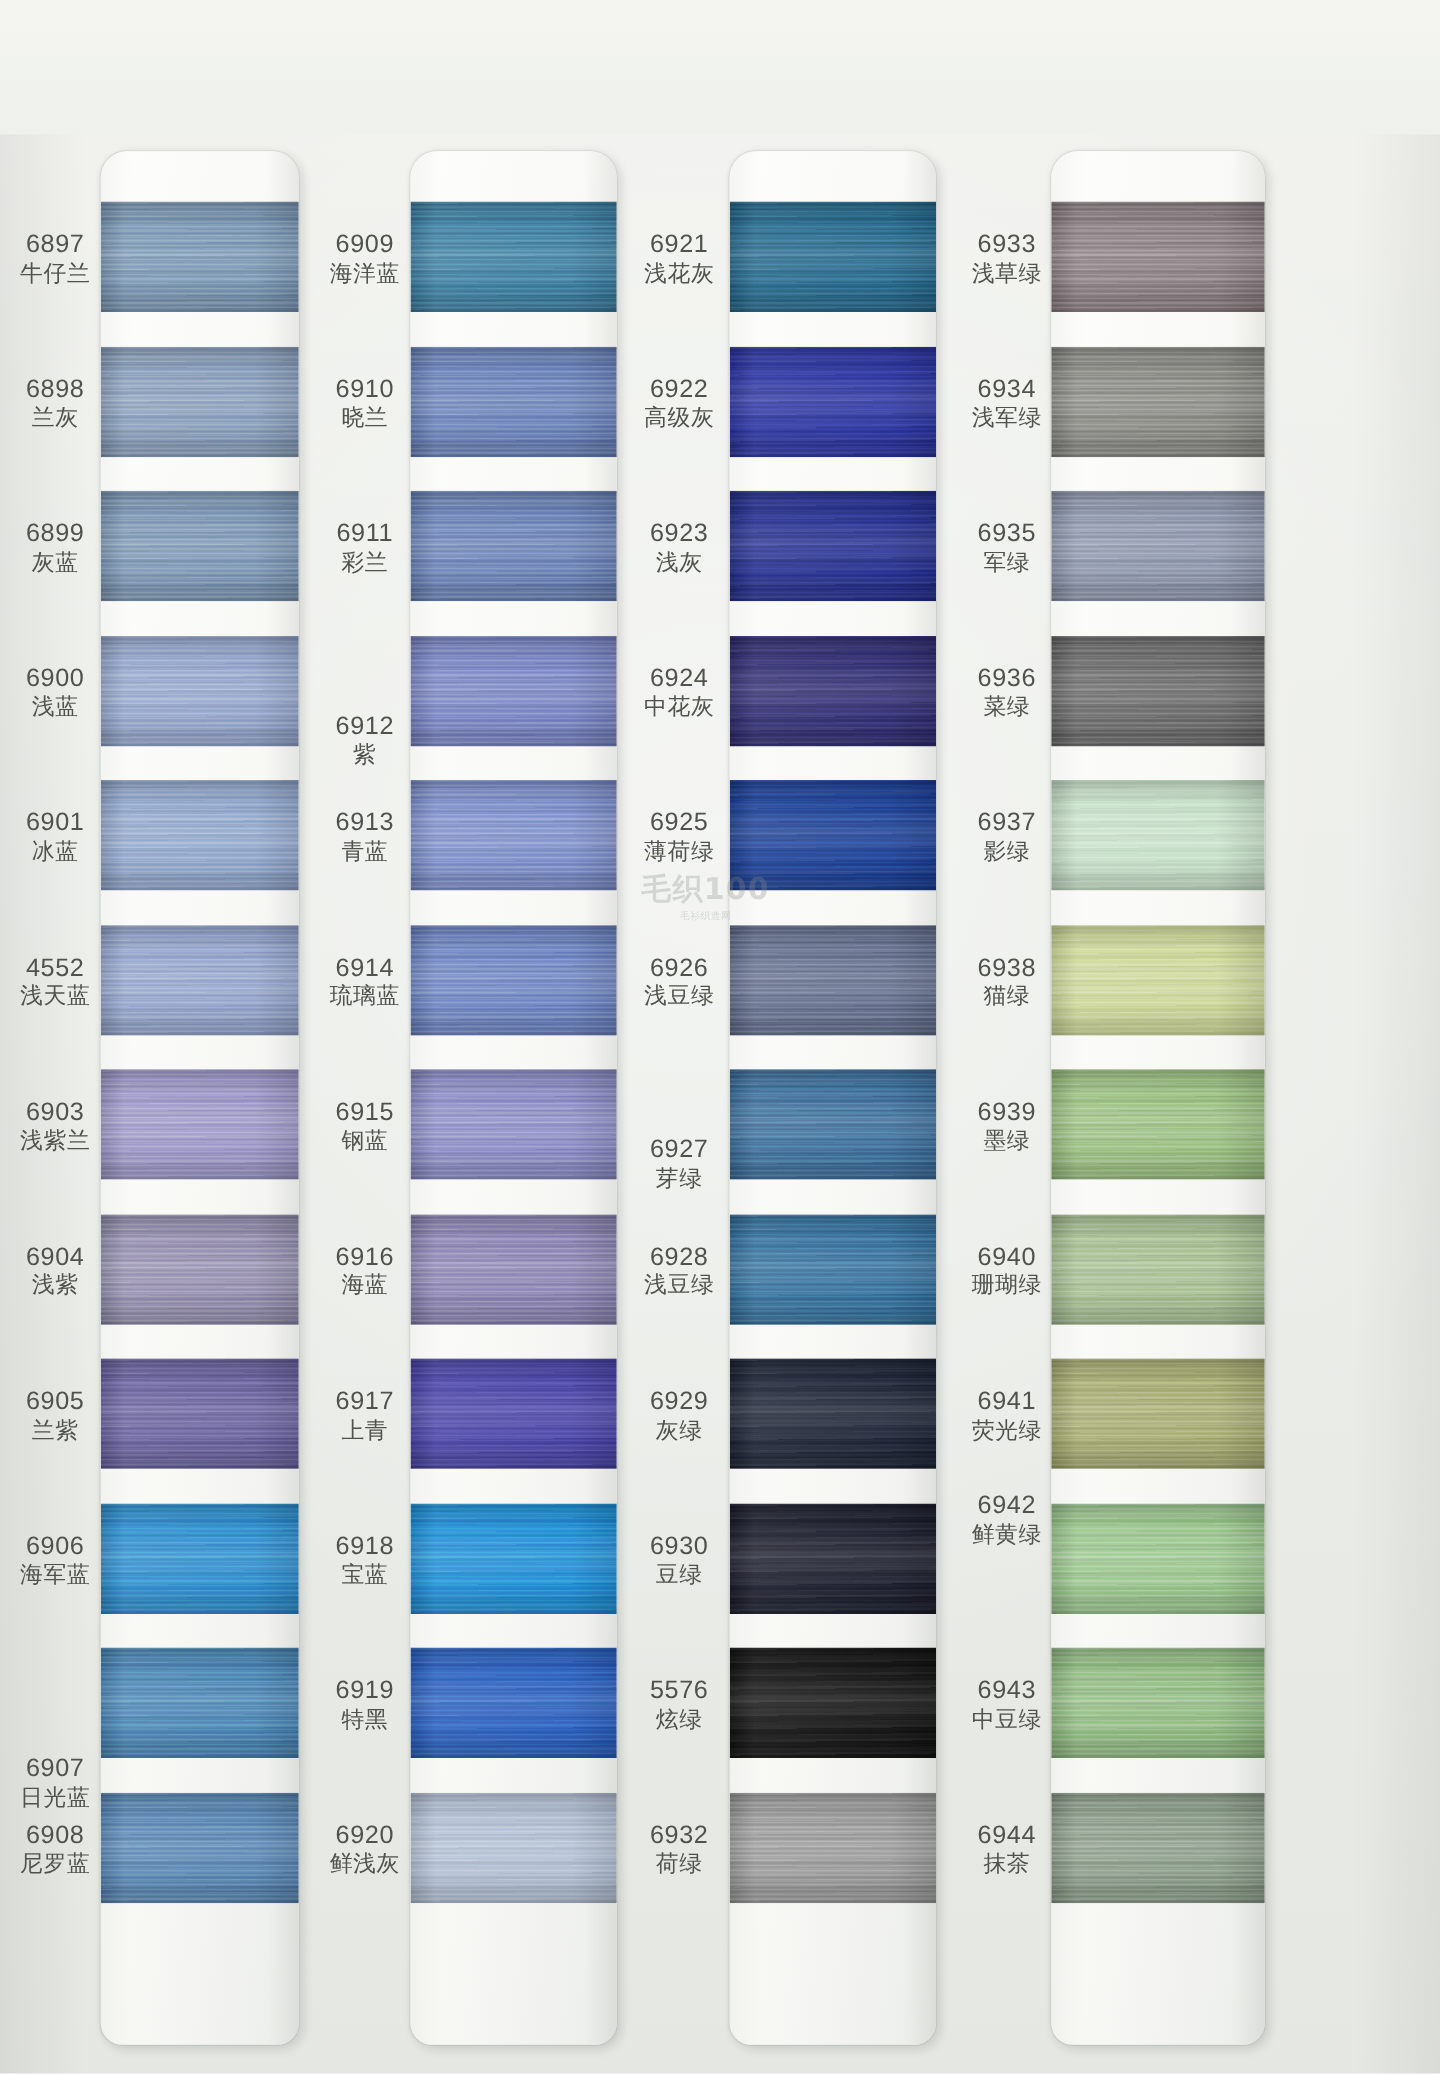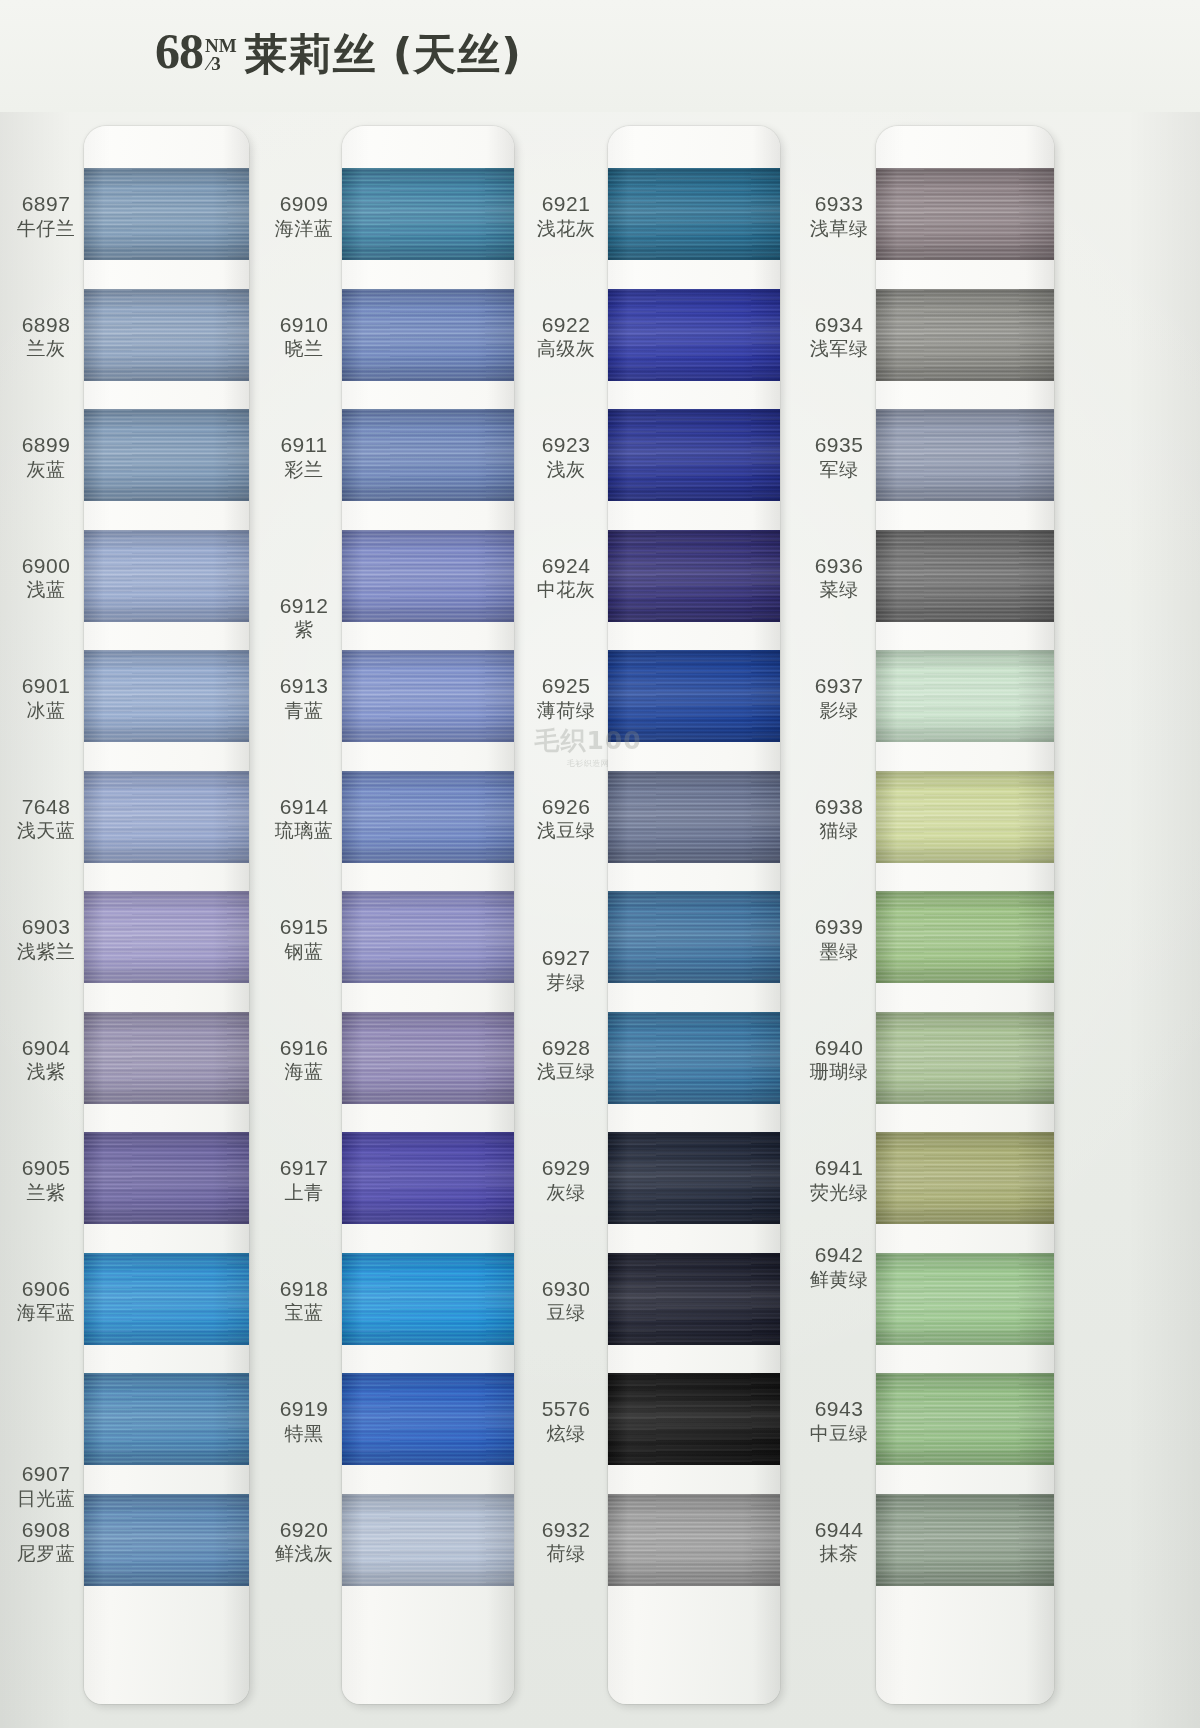--- a/index.html
+++ b/index.html
@@ -195,28 +195,20 @@
     margin-top: 2px;
     letter-spacing: .5px;
   }
 </style>
 </head>
 <body>
 
 <div id="paper"></div>
 
 <div id="header">
-  <div id="title">
-    <span class="count">68</span>
-    <span class="frac">
-      <span class="num">NM</span>
-      <span class="den">3</span>
-    </span>
-    <span class="name">莱莉丝 (天丝)</span>
-  </div>
 </div>
 
 <div id="board">
     <div class="col" style="left: 84px; width: 165px;">
       <div class="card"></div>
       <div class="swatches">
         <div class="swatch" title="6897 牛仔兰" style="top: 42px; height: 92px;">
           <div class="wrap">
             <div class="base" style="background: rgb(123, 152, 181);"></div>
             <div class="threads"></div>
@@ -329,21 +321,21 @@
       </div>
       <div class="label" style="top: 427.5px;">
         <div class="code">6900</div>
         <div class="cname">浅蓝</div>
       </div>
       <div class="label" style="top: 548px;">
         <div class="code">6901</div>
         <div class="cname">冰蓝</div>
       </div>
       <div class="label" style="top: 668.5px;">
-        <div class="code">7648</div>
+        <div class="code">4552</div>
         <div class="cname">浅天蓝</div>
       </div>
       <div class="label" style="top: 789px;">
         <div class="code">6903</div>
         <div class="cname">浅紫兰</div>
       </div>
       <div class="label" style="top: 909.5px;">
         <div class="code">6904</div>
         <div class="cname">浅紫</div>
       </div>

